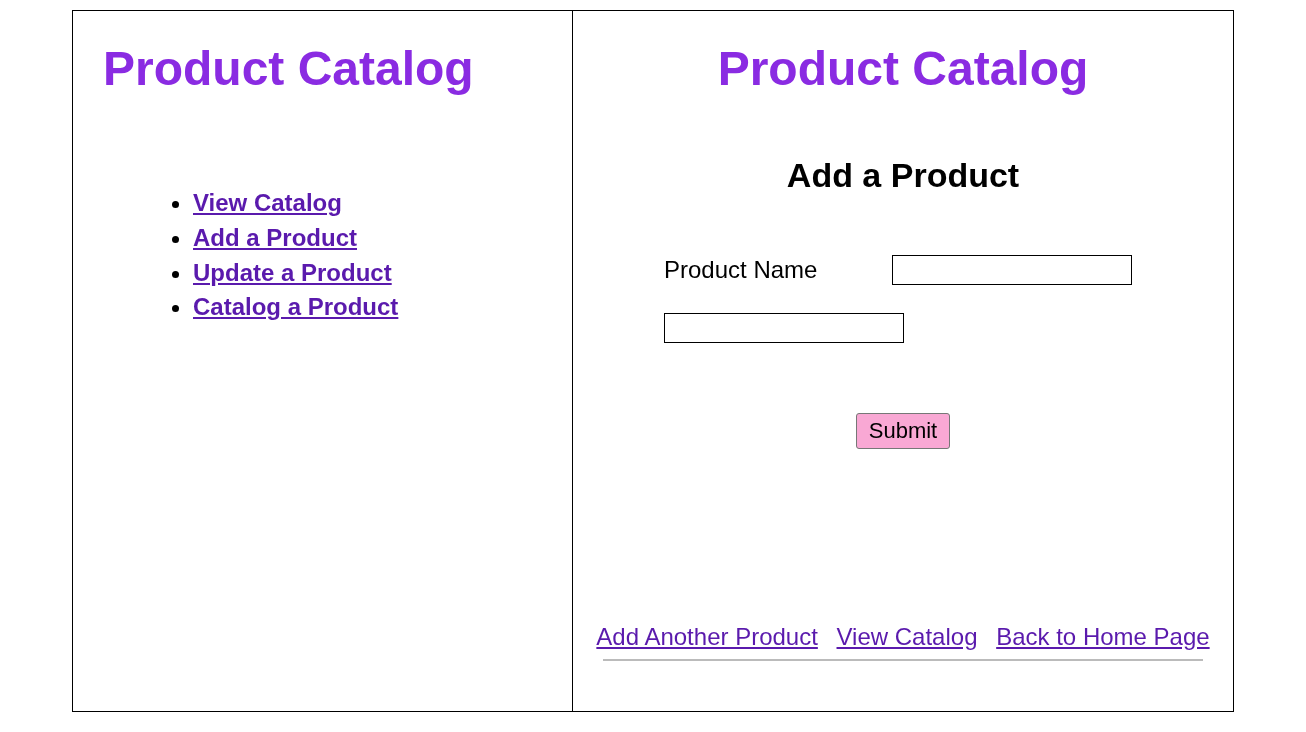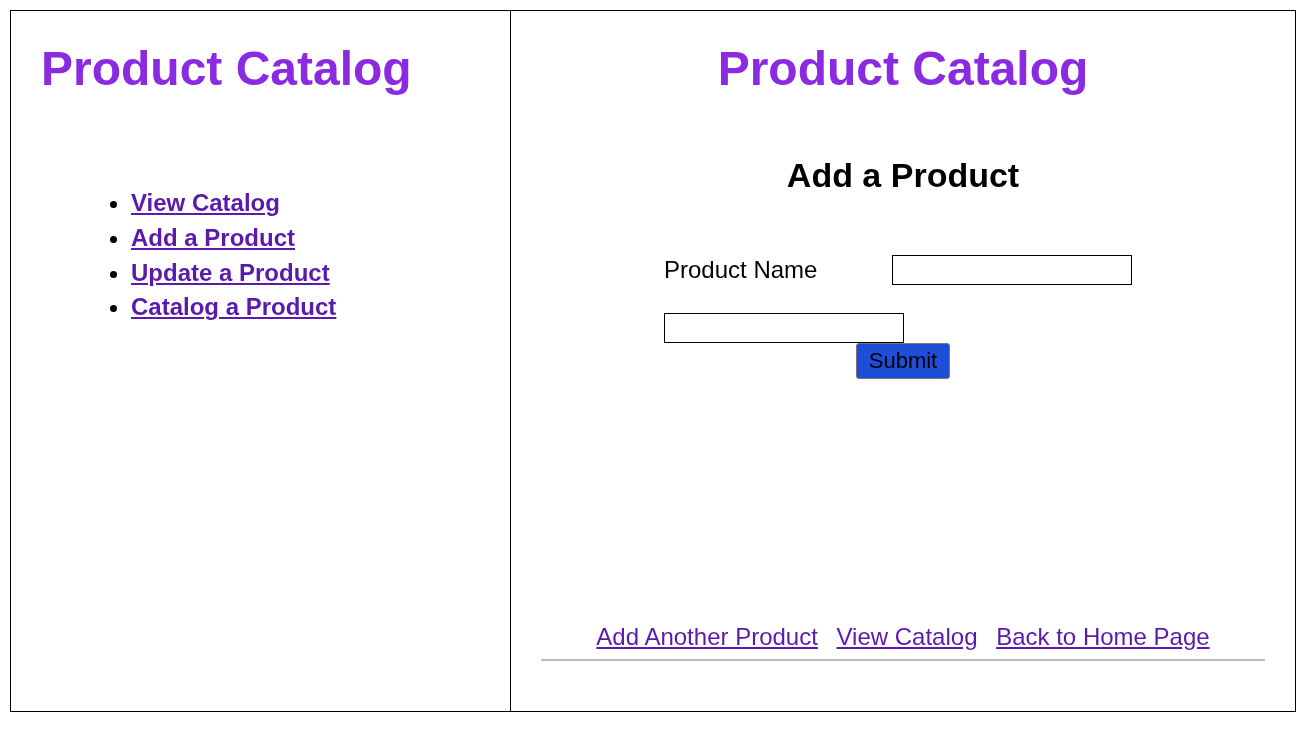--- a/index.html
+++ b/index.html
@@ -5,21 +5,21 @@
     * {
       box-sizing: border-box;
     }
     body {
       margin: 0;
       padding: 10px;
       font-family: Arial, Helvetica, sans-serif;
       background: #ffffff;
     }
     .wrap {
-      width: 1286px;
+      width: 1162px;
       margin: 0 auto;
     }
     .panels {
       display: flex;
       border: 1px solid #000;
     }
     .panel {
       padding: 20px 30px 30px 30px;
     }
     .panel-left {
@@ -64,38 +64,39 @@
       font-size: 34px;
       font-weight: bold;
       margin: 0 0 60px 0;
       color: #000;
     }
     .form-grid {
       display: grid;
       grid-template-columns: 200px 250px;
       row-gap: 20px;
       align-items: center;
+      margin-bottom: 70px;
       gap: 28px;
     }
     .form-label {
       font-size: 24px;
       color: #000;
     }
     .text-input {
       width: 240px;
       height: 30px;
       font-size: 18px;
       border: 1px solid #000;
       padding: 2px 6px;
       background: #fff;
     }
     .submit-btn {
       font-size: 22px;
       padding: 4px 12px;
-      background: #1d4ed8;
+      background: #f9a8d4;
       border: 1px solid #777;
       border-radius: 3px;
       cursor: pointer;
     }
     .footer-links {
       position: absolute;
       bottom: 60px;
       left: 0;
       right: 0;
       text-align: center;

